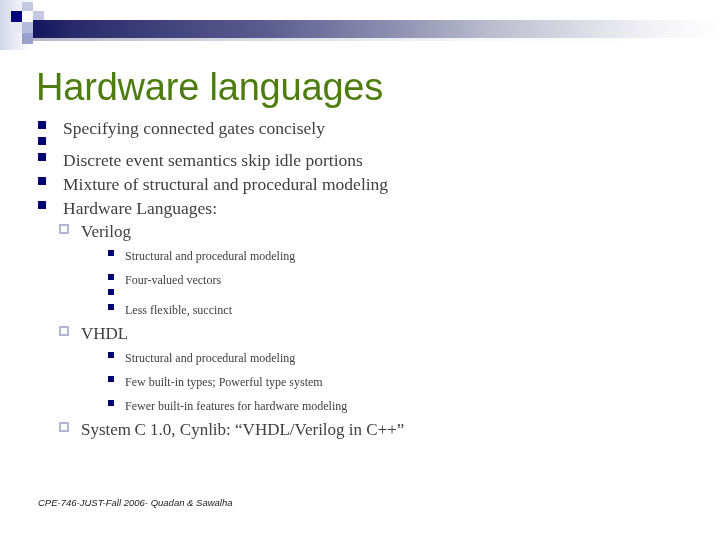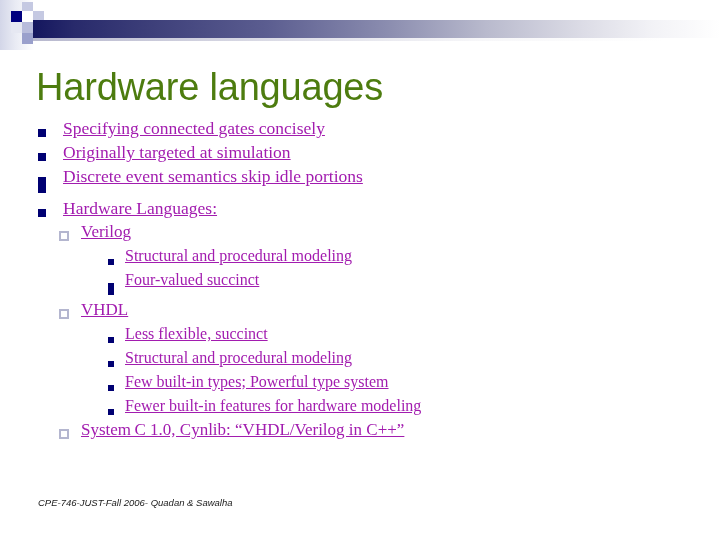--- a/index.html
+++ b/index.html
@@ -78,41 +78,40 @@
 
   
   #body-list {
     position: absolute;
     left: 0;
     top: 116px;
     width: 720px;
   }
   .line {
     display: flex;
-    align-items: flex-end;
-    color: #a21caf;
-    text-decoration: underline;
+    align-items: center;
+    color: #404040;
   }
 
   
   .lvl1 {
     padding-left: 38px;
     font-size: 17.5px;
     line-height: 24px;
   }
   
   .lvl2 {
     padding-left: 59px;
     font-size: 17px;
     line-height: 24px;
   }
   
   .lvl3 {
     padding-left: 108px;
-    font-size: 16px;
+    font-size: 12px;
     line-height: 24px;
   }
 
   .marker {
     flex: 0 0 auto;
     display: inline-block;
   }
   
   .mk-sq1 {
     width: 8px; height: 8px;
@@ -177,58 +176,58 @@
 
 <div id="title">Hardware languages</div>
 
 <div id="body-list">
     <div class="line lvl1">
       <span class="marker mk-sq1"></span>
       <span class="txt">Specifying connected gates concisely</span>
     </div>
     <div class="line lvl1">
       <span class="marker mk-sq1"></span>
-      <span class="txt">Originally targeted at simulation</span>
     </div>
     <div class="line lvl1">
       <span class="marker mk-sq1"></span>
       <span class="txt">Discrete event semantics skip idle portions</span>
     </div>
     <div class="line lvl1">
       <span class="marker mk-sq1"></span>
+      <span class="txt">Mixture of structural and procedural modeling</span>
     </div>
     <div class="line lvl1">
       <span class="marker mk-sq1"></span>
       <span class="txt">Hardware Languages:</span>
     </div>
     <div class="line lvl2">
       <span class="marker mk-sq-hollow"></span>
       <span class="txt">Verilog</span>
     </div>
     <div class="line lvl3">
       <span class="marker mk-sq3"></span>
       <span class="txt">Structural and procedural modeling</span>
     </div>
     <div class="line lvl3">
       <span class="marker mk-sq3"></span>
-      <span class="txt">Four-valued succinct</span>
-    </div>
-    <div class="line lvl3">
-      <span class="marker mk-sq3"></span>
+      <span class="txt">Four-valued vectors</span>
+    </div>
+    <div class="line lvl3">
+      <span class="marker mk-sq3"></span>
+    </div>
+    <div class="line lvl3">
+      <span class="marker mk-sq3"></span>
+      <span class="txt">Less flexible, succinct</span>
     </div>
     <div class="line lvl2">
       <span class="marker mk-sq-hollow"></span>
       <span class="txt">VHDL</span>
     </div>
     <div class="line lvl3">
       <span class="marker mk-sq3"></span>
-      <span class="txt">Less flexible, succinct</span>
-    </div>
-    <div class="line lvl3">
-      <span class="marker mk-sq3"></span>
       <span class="txt">Structural and procedural modeling</span>
     </div>
     <div class="line lvl3">
       <span class="marker mk-sq3"></span>
       <span class="txt">Few built-in types; Powerful type system</span>
     </div>
     <div class="line lvl3">
       <span class="marker mk-sq3"></span>
       <span class="txt">Fewer built-in features for hardware modeling</span>
     </div>

